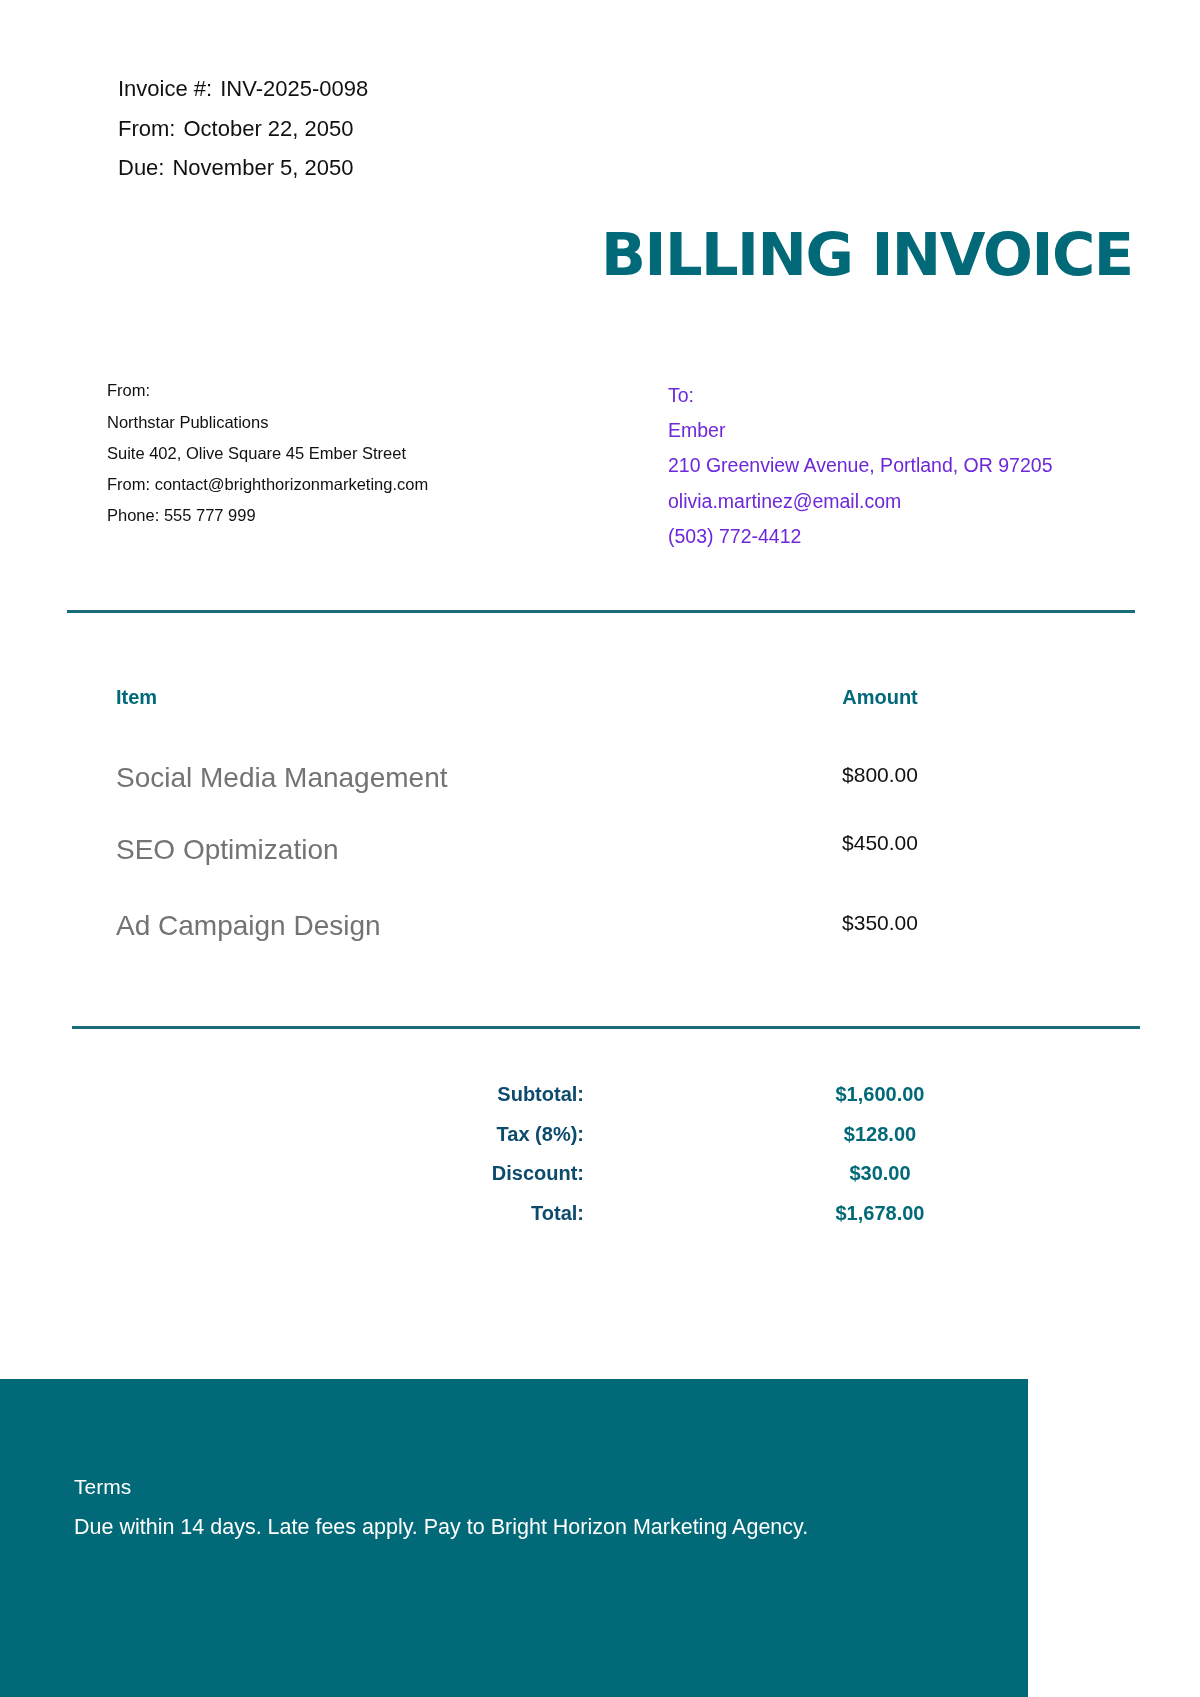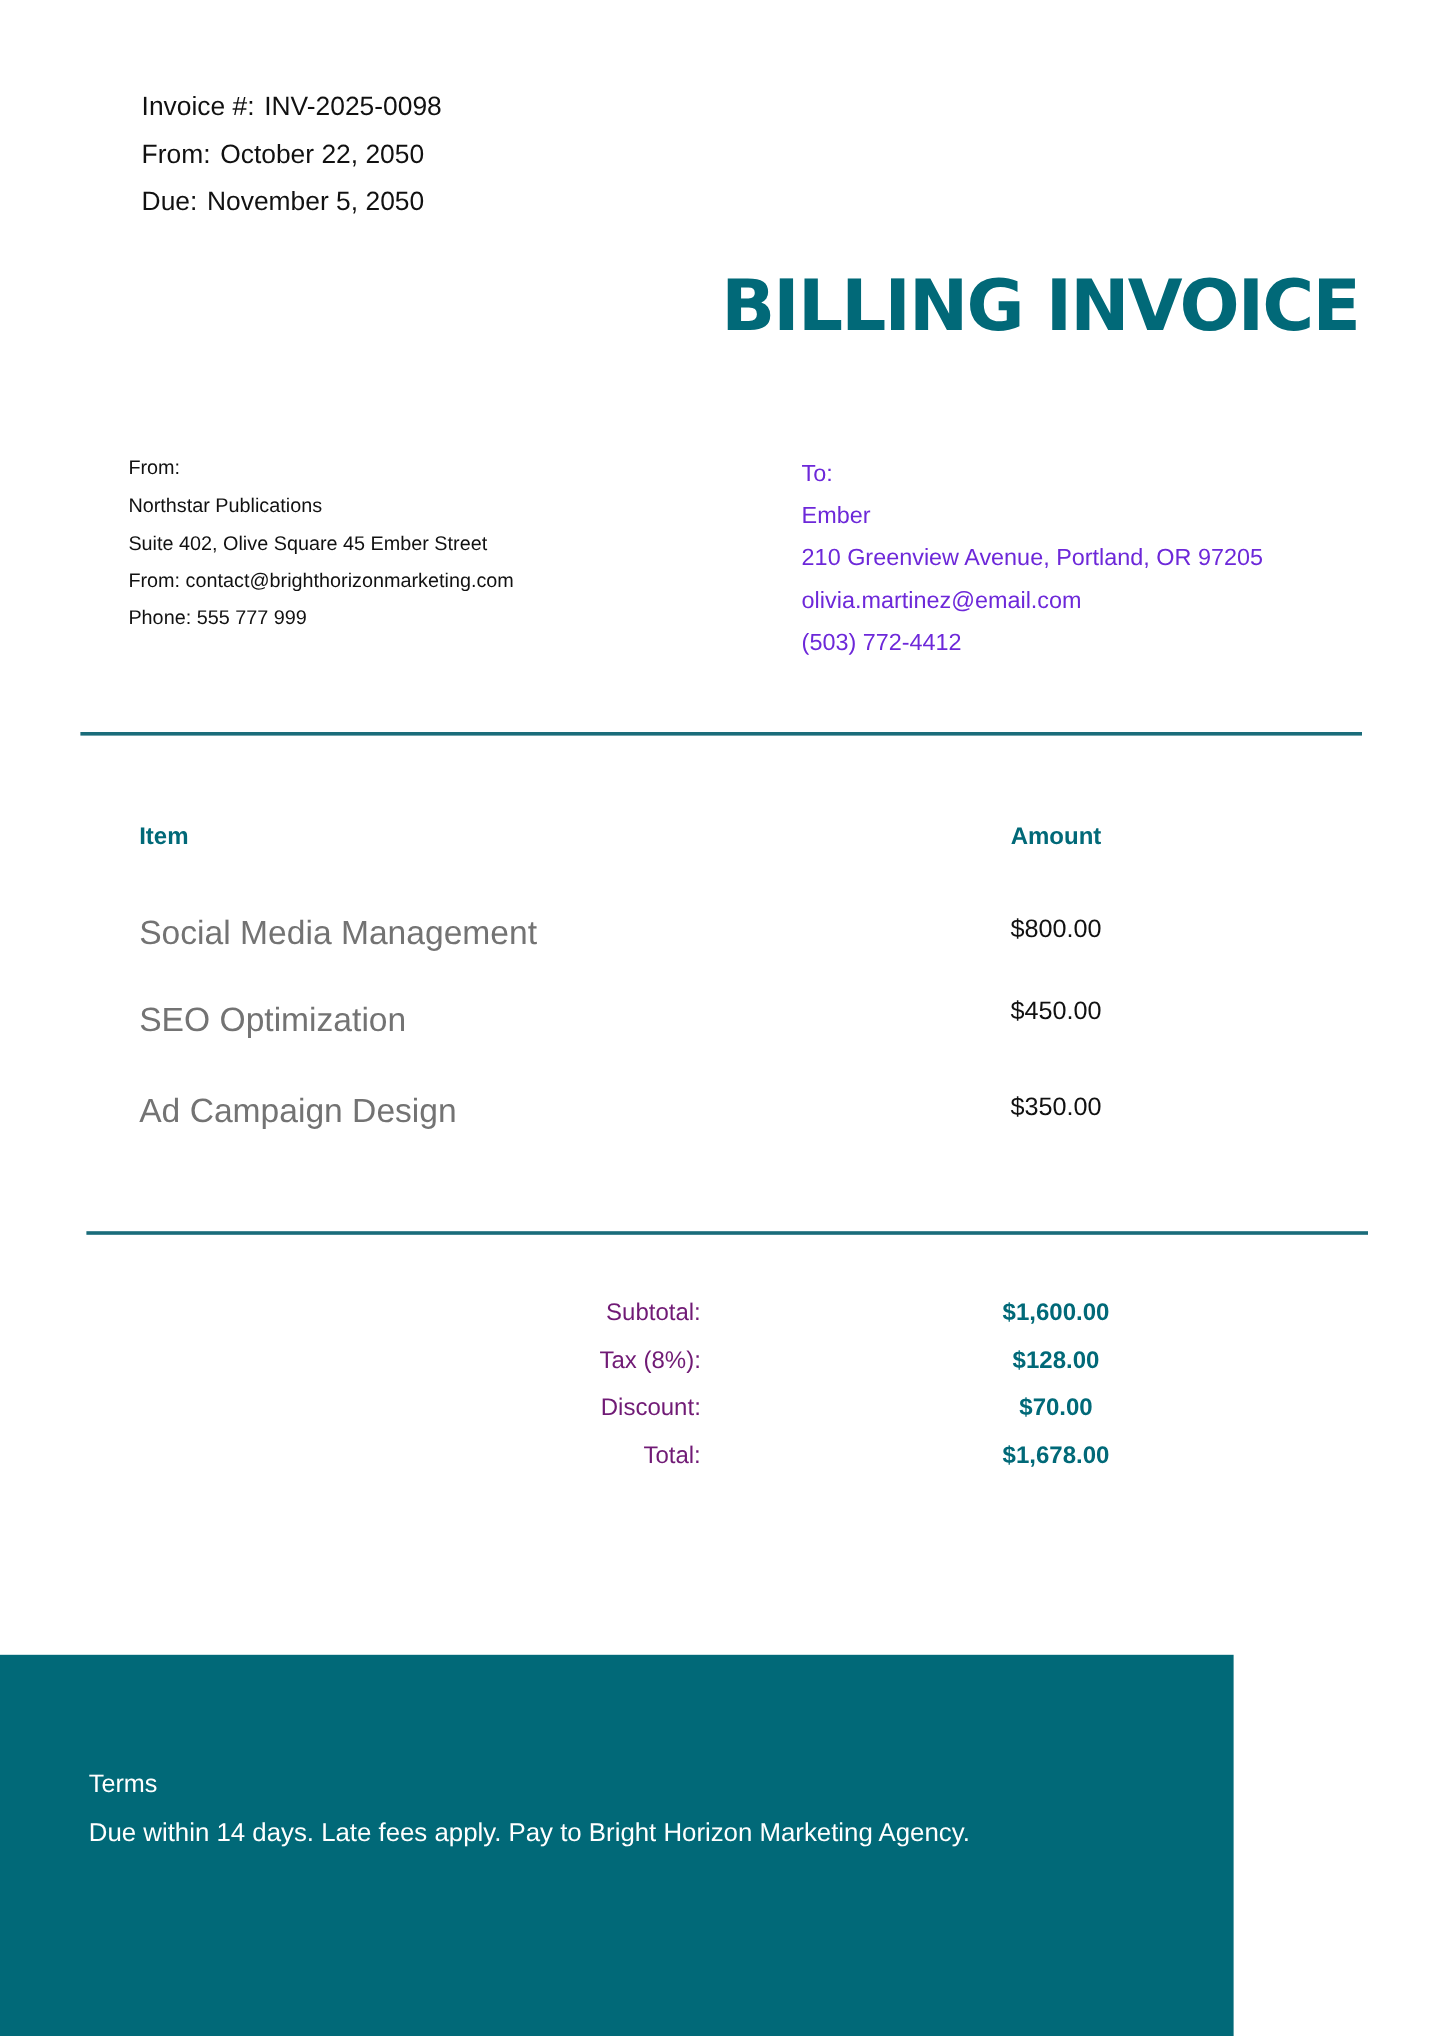--- a/index.html
+++ b/index.html
@@ -14,21 +14,21 @@
       position: absolute; left: 601px; top: 220px;
       font-family: "DejaVu Sans", sans-serif; font-weight: bold;
       font-size: 59px; letter-spacing: -1.5px; color: #016978; white-space: nowrap;
     }
     .from-line { position: absolute; left: 107px; font-size: 16.5px; color: #111; white-space: nowrap; }
     .to-line { position: absolute; left: 668px; font-size: 19.5px; color: #6d28d9; white-space: nowrap; }
     .divider { position: absolute; height: 3px; background: #1a6c7a; }
     .col-head { position: absolute; font-size: 20px; font-weight: bold; color: #016978; white-space: nowrap; }
     .item-name { position: absolute; left: 116px; font-size: 28px; color: #737373; white-space: nowrap; }
     .item-amt { position: absolute; left: 780px; width: 200px; text-align: center; font-size: 21px; color: #111; white-space: nowrap; }
-    .tot-lbl { position: absolute; right: 616px; font-size: 20px; font-weight: normal; color: #701a75; text-align: right; white-space: nowrap; }
+    .tot-lbl { position: absolute; right: 616px; font-size: 20px; font-weight: bold; color: #0c4a6e; text-align: right; white-space: nowrap; }
     .tot-val { position: absolute; left: 780px; width: 200px; text-align: center; font-size: 20px; font-weight: bold; color: #016978; white-space: nowrap; }
     .footer { position: absolute; left: 0; top: 1379px; width: 1028px; height: 318px; background: #016978; }
     .terms-title { position: absolute; left: 74px; top: 96px; font-size: 21px; color: #ffffff; }
     .terms-text { position: absolute; left: 74px; top: 136px; font-size: 21.5px; color: #ffffff; white-space: nowrap; }
   </style>
 </head>
 <body>
 
 <div>
   <div class="meta-line" style="top:76px;">
@@ -86,21 +86,21 @@
   <div>
     <div class="tot-lbl" style="top:1083px;">Subtotal:</div>
     <div class="tot-val" style="top:1083px;">$1,600.00</div>
   </div>
   <div>
     <div class="tot-lbl" style="top:1123px;">Tax (8%):</div>
     <div class="tot-val" style="top:1123px;">$128.00</div>
   </div>
   <div>
     <div class="tot-lbl" style="top:1162px;">Discount:</div>
-    <div class="tot-val" style="top:1162px;">$70.00</div>
+    <div class="tot-val" style="top:1162px;">$30.00</div>
   </div>
   <div>
     <div class="tot-lbl" style="top:1202px;">Total:</div>
     <div class="tot-val" style="top:1202px;">$1,678.00</div>
   </div>
 </div>
 
 <div class="footer">
   <div class="terms-title">Terms</div>
   <div class="terms-text">Due within 14 days. Late fees apply. Pay to Bright Horizon Marketing Agency.</div>

